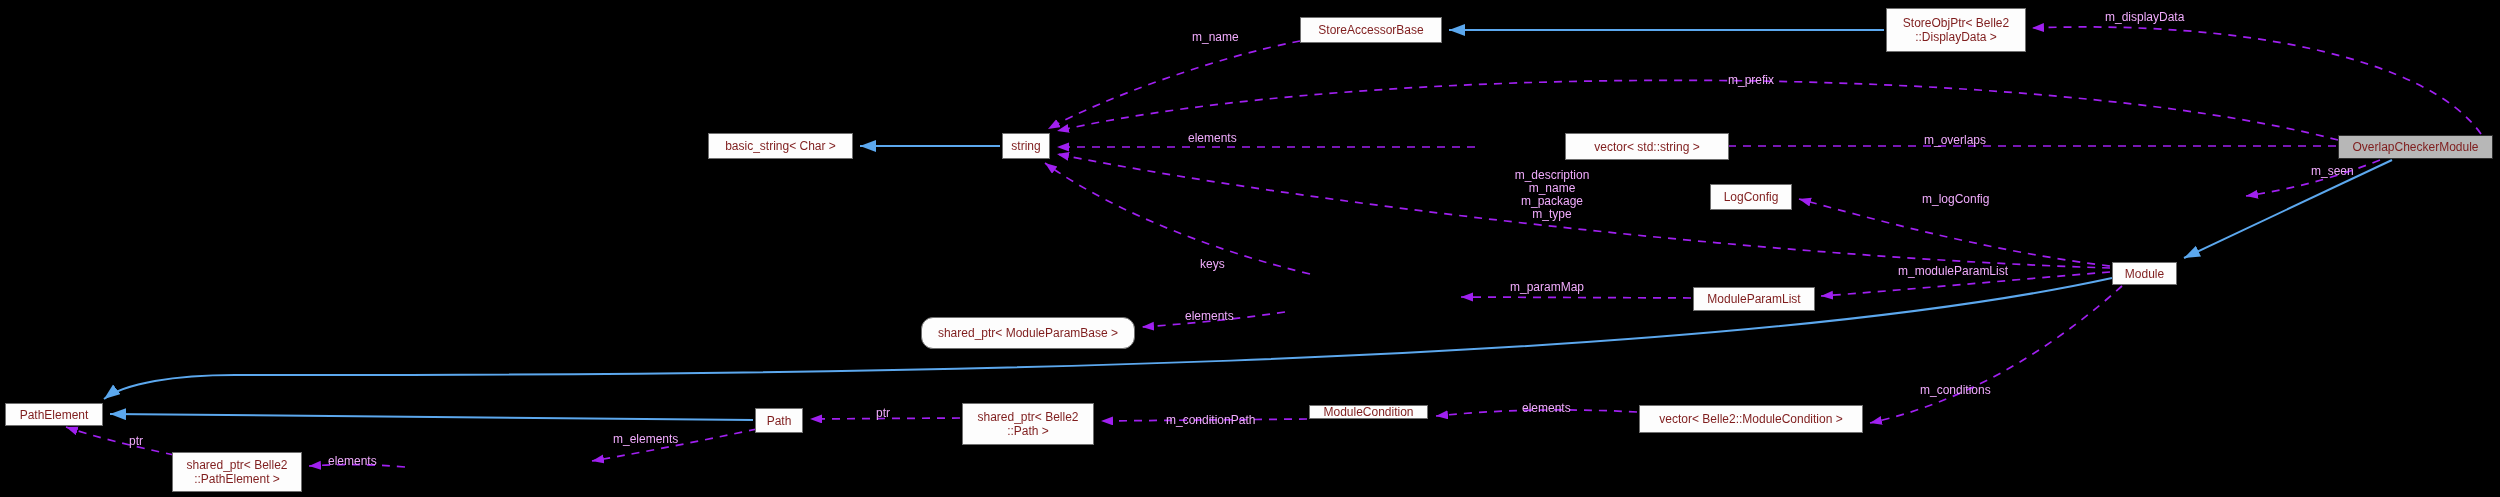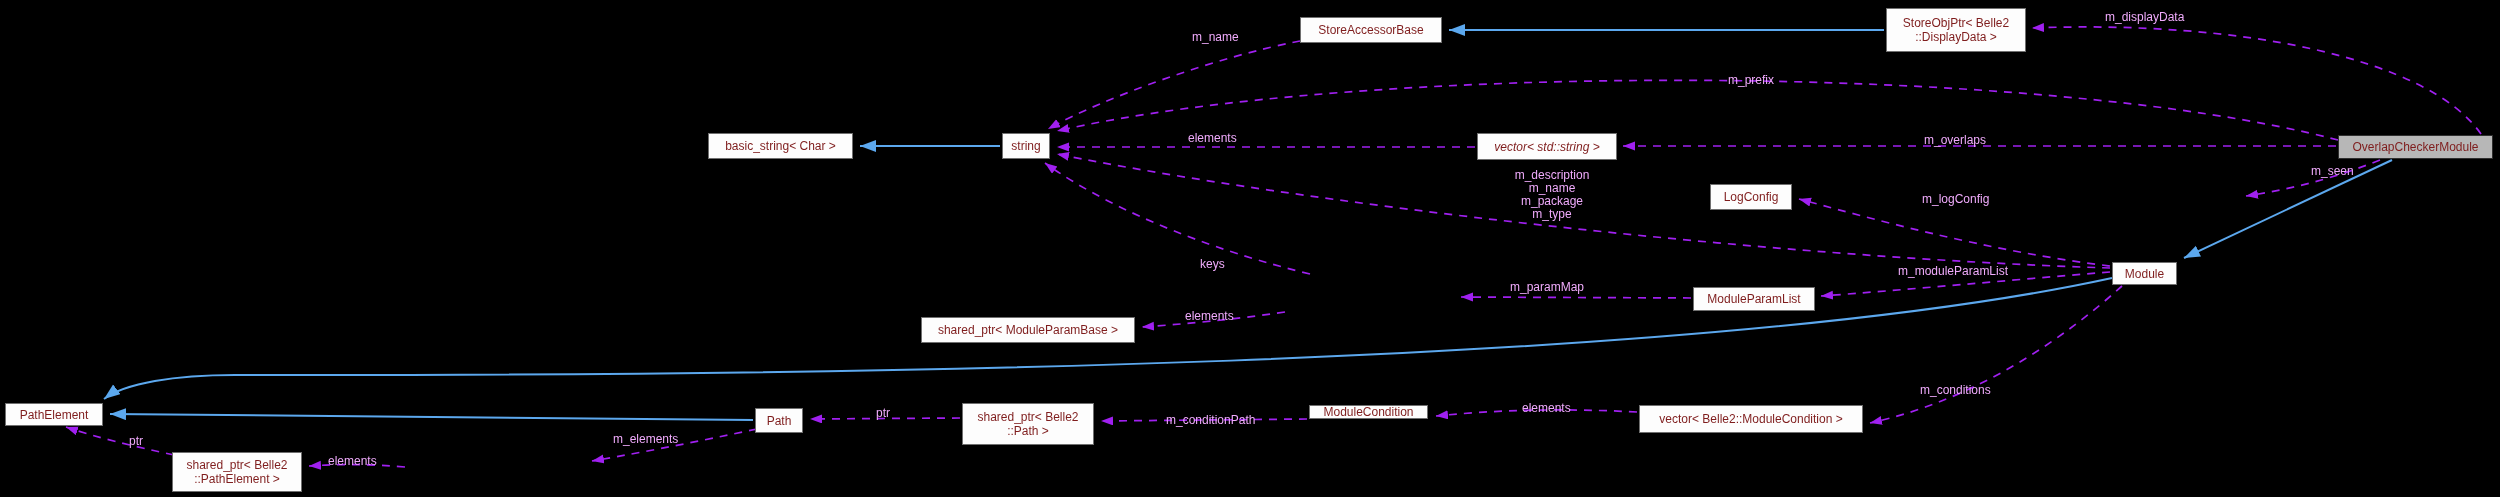--- a/index.html
+++ b/index.html
@@ -74,35 +74,35 @@
     </div>
 
   <div class="node" style="left:708px;top:133px;width:145px;height:26px;">
       <span>basic_string&lt; Char &gt;</span>
     </div>
 
   <div class="node" style="left:1002px;top:133px;width:48px;height:26px;">
       <span>string</span>
     </div>
 
-  <div class="node" style="left:1477px;top:133px;width:140px;height:27px;font-style:italic;">
+  <div class="node" style="left:1565px;top:133px;width:164px;height:27px;">
       <span>vector&lt; std::string &gt;</span>
     </div>
 
   <div class="node" style="left:1710px;top:184px;width:82px;height:26px;">
       <span>LogConfig</span>
     </div>
 
 
   <div class="node" style="left:2112px;top:262px;width:65px;height:23px;">
       <span>Module</span>
     </div>
 
 
-  <div class="node" style="left:921px;top:317px;width:214px;height:26px;">
+  <div class="node" style="left:921px;top:317px;width:214px;height:32px;border-radius:12px;">
       <span>shared_ptr&lt; ModuleParamBase &gt;</span>
     </div>
 
   <div class="node" style="left:1693px;top:287px;width:122px;height:24px;">
       <span>ModuleParamList</span>
     </div>
 
   <div class="node" style="left:5px;top:403px;width:98px;height:23px;">
       <span>PathElement</span>
     </div>

